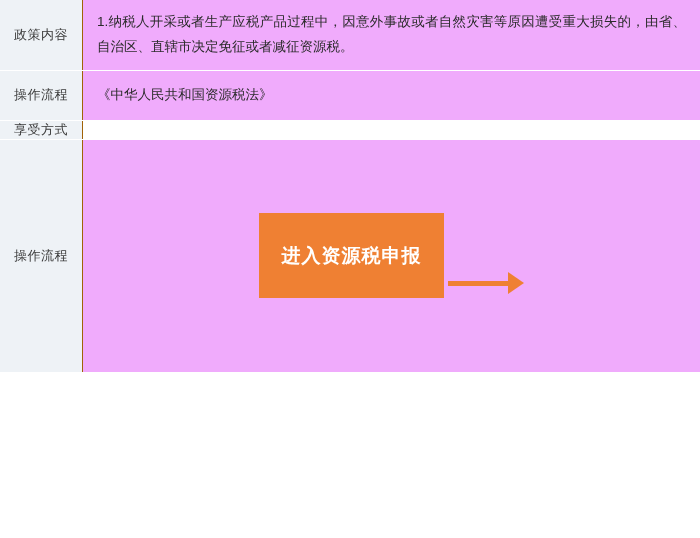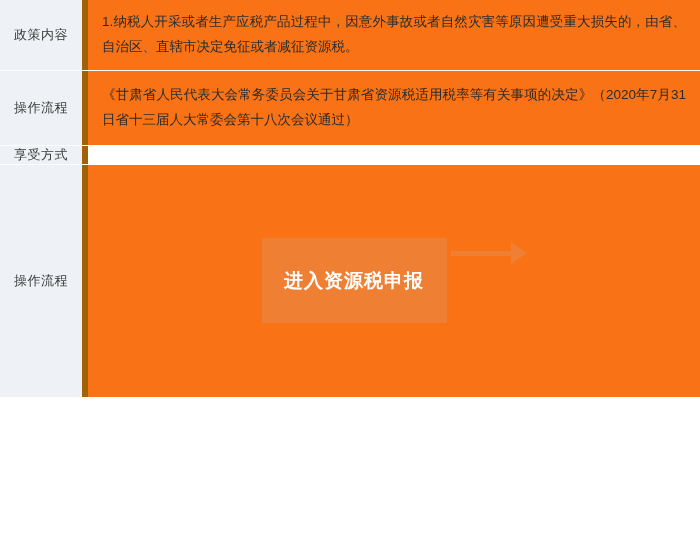--- a/index.html
+++ b/index.html
@@ -29,26 +29,26 @@
   .label-cell {
     width: 82px;
     min-width: 82px;
     background: #eef2f6;
     color: #3a3a3a;
     font-size: 13px;
     display: flex;
     align-items: center;
     justify-content: center;
     text-align: center;
-    border-right: 6px solid #a16207;
+    border-right: 1px solid #a16207;
     letter-spacing: 0.5px;
   }
   .content-cell {
     flex: 1;
-    background: #f97316;
+    background: #f0abfc;
     padding: 12px 14px 12px 14px;
     font-size: 13.5px;
     line-height: 1.85;
     color: #2b2b2b;
     box-sizing: border-box;
   }
   .content-cell p {
     margin: 0;
     text-align: justify;
   }
@@ -68,21 +68,21 @@
     height: 232px;
   }
   .row-flow .content-cell {
     display: flex;
     align-items: center;
     justify-content: center;
     padding: 0;
   }
   .flow {
     display: flex;
-    align-items: flex-start;
+    align-items: flex-end;
     justify-content: center;
     width: 100%;
   }
   .flow-box {
     width: 185px;
     height: 85px;
     display: flex;
     align-items: center;
     justify-content: center;
     color: #ffffff;
@@ -125,21 +125,21 @@
   <div class="row row-policy-content">
     <div class="label-cell">政策内容</div>
     <div class="content-cell">
       <p>1.纳税人开采或者生产应税产品过程中，因意外事故或者自然灾害等原因遭受重大损失的，由省、自治区、直辖市决定免征或者减征资源税。</p>
     </div>
   </div>
 
   <div class="row row-policy-basis">
     <div class="label-cell">操作流程</div>
     <div class="content-cell">
-      <p>《甘肃省人民代表大会常务委员会关于甘肃省资源税适用税率等有关事项的决定》（2020年7月31日省十三届人大常委会第十八次会议通过）</p>
+      <p>《中华人民共和国资源税法》</p>
     </div>
   </div>
 
   <div class="row row-enjoy">
     <div class="label-cell">享受方式</div>
   </div>
 
   <div class="row row-flow">
     <div class="label-cell">操作流程</div>
     <div class="content-cell">

